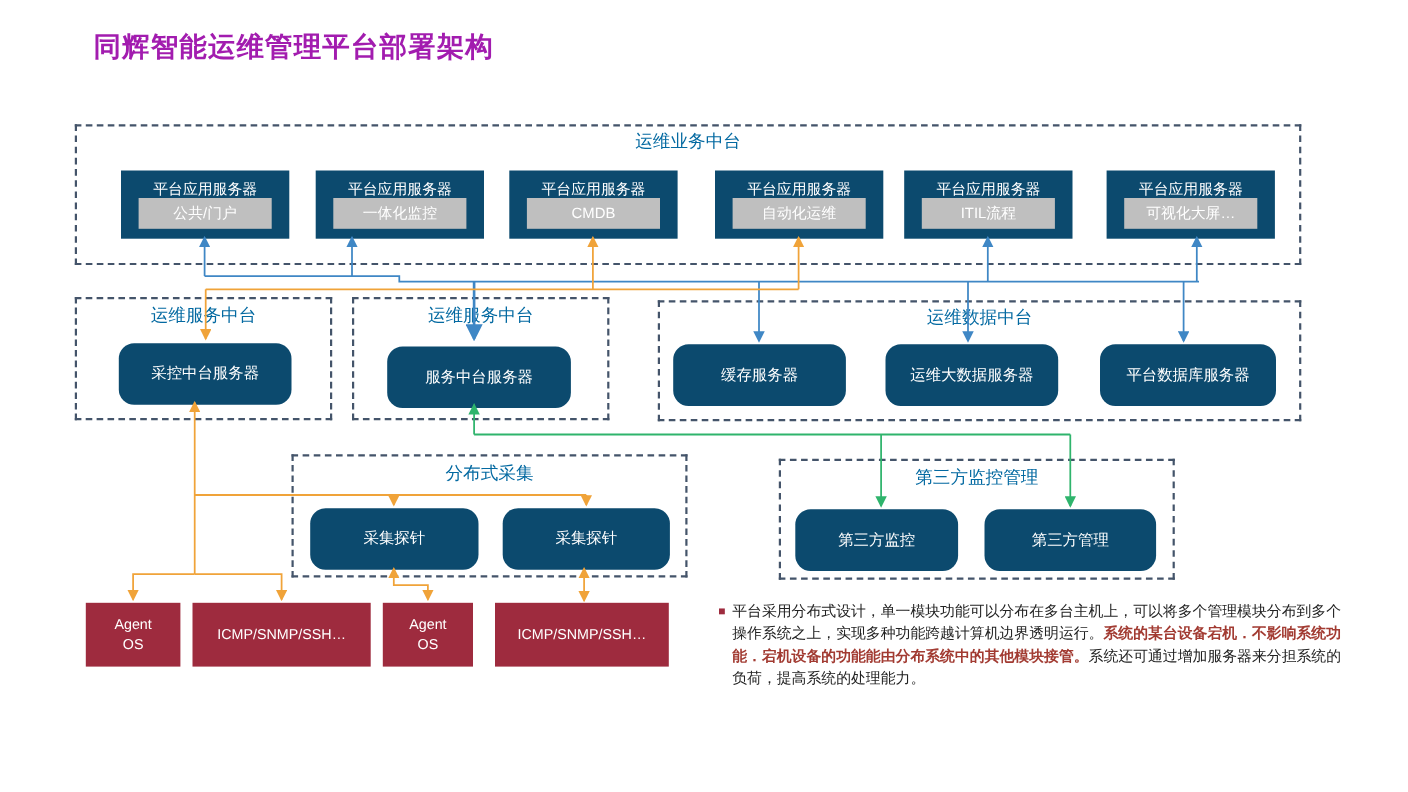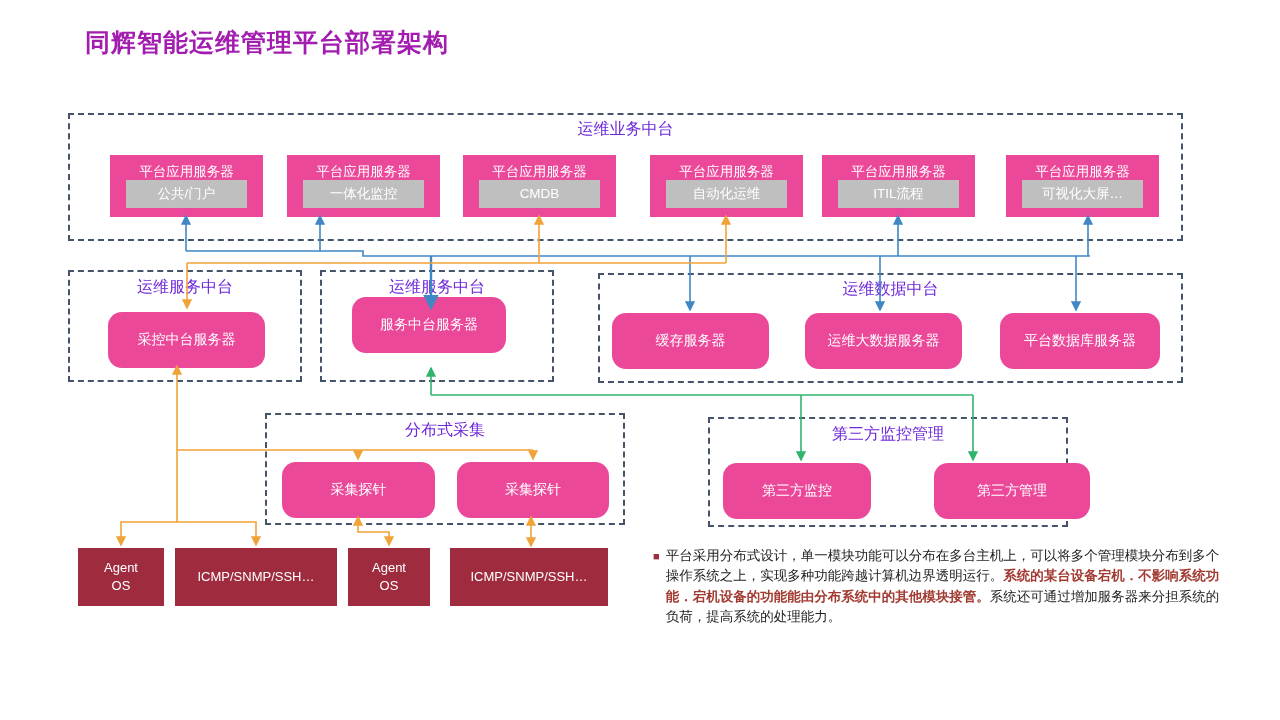--- a/index.html
+++ b/index.html
@@ -1,22 +1,22 @@
 <!DOCTYPE html>
 <html><head>
 <meta charset="utf-8">
 <style>
   html,body{margin:0;padding:0;background:#ffffff;}
   .canvas{position:relative;width:1280px;height:720px;background:#ffffff;overflow:hidden;
           font-family:"Liberation Sans","DejaVu Sans",sans-serif;}
   .page-title{position:absolute;left:85px;top:26px;margin:0;font-size:25px;font-weight:bold;
               color:#a21caf;letter-spacing:1px;}
   .dashed-box{position:absolute;border:2px dashed #44546A;box-sizing:border-box;}
-  .group-title{position:absolute;text-align:center;font-size:16px;color:#6d28d9;}
-  .red-box{position:absolute;background:#ec4899;color:#ffffff;box-sizing:border-box;}
+  .group-title{position:absolute;text-align:center;font-size:16px;color:#0369a1;}
+  .red-box{position:absolute;background:#0c4a6e;color:#ffffff;box-sizing:border-box;}
   .app-server{height:62px;}
   .app-server .srv-label{display:block;text-align:center;font-size:13.5px;padding-top:8px;}
   .module{position:absolute;left:16px;right:16px;bottom:9px;height:28px;background:#BFBFBF;
           color:#ffffff;font-size:13.5px;text-align:center;line-height:27px;
           overflow:hidden;white-space:nowrap;}
   .mid-box{height:56px;display:flex;align-items:center;justify-content:center;
            font-size:14px;text-align:center;border-radius:14px;}
   .bottom-box{position:absolute;top:548px;height:58px;background:#9E2B3E;color:#ffffff;
               display:flex;align-items:center;justify-content:center;font-size:13px;
               text-align:center;white-space:pre-line;line-height:1.35;box-sizing:border-box;}
@@ -60,37 +60,37 @@
     <span class="srv-label">平台应用服务器</span>
     <span class="module">可视化大屏…</span>
   </div>
 
   <div class="dashed-box" style="left:68px;top:270px;width:234px;height:112px;"></div>
   <div class="group-title" style="left:68px;top:277px;width:234px;">运维服务中台</div>
   <div class="red-box mid-box" style="left:108px;top:312px;width:157px;">采控中台服务器</div>
 
   <div class="dashed-box" style="left:320px;top:270px;width:234px;height:112px;"></div>
   <div class="group-title" style="left:320px;top:277px;width:234px;">运维服务中台</div>
-  <div class="red-box mid-box" style="left:352px;top:297px;width:154px;">服务中台服务器</div>
+  <div class="red-box mid-box" style="left:352px;top:315px;width:167px;">服务中台服务器</div>
 
   <div class="dashed-box" style="left:598px;top:273px;width:585px;height:110px;"></div>
   <div class="group-title" style="left:598px;top:279px;width:585px;">运维数据中台</div>
   <div class="red-box mid-box" style="left:805px;top:313px;width:157px;">运维大数据服务器</div>
   <div class="red-box mid-box" style="left:612px;top:313px;width:157px;">缓存服务器</div>
   <div class="red-box mid-box" style="left:1000px;top:313px;width:160px;">平台数据库服务器</div>
 
   <div class="dashed-box" style="left:265px;top:413px;width:360px;height:112px;"></div>
   <div class="group-title" style="left:265px;top:420px;width:360px;">分布式采集</div>
   <div class="red-box mid-box" style="left:282px;top:462px;width:153px;">采集探针</div>
   <div class="red-box mid-box" style="left:457px;top:462px;width:152px;">采集探针</div>
 
   <div class="dashed-box" style="left:708px;top:417px;width:360px;height:110px;"></div>
   <div class="group-title" style="left:708px;top:424px;width:360px;">第三方监控管理</div>
   <div class="red-box mid-box" style="left:723px;top:463px;width:148px;">第三方监控</div>
-  <div class="red-box mid-box" style="left:895px;top:463px;width:156px;margin-left:39px;">第三方管理</div>
+  <div class="red-box mid-box" style="left:895px;top:463px;width:156px;">第三方管理</div>
 
   <div class="bottom-box" style="left:78px;width:86px;">Agent
 OS</div>
   <div class="bottom-box" style="left:175px;width:162px;">ICMP/SNMP/SSH…</div>
   <div class="bottom-box" style="left:348px;width:82px;">Agent
 OS</div>
   <div class="bottom-box" style="left:450px;width:158px;">ICMP/SNMP/SSH…</div>
 
   <svg class="arrows" viewBox="0 0 1280 720">
     <defs>

